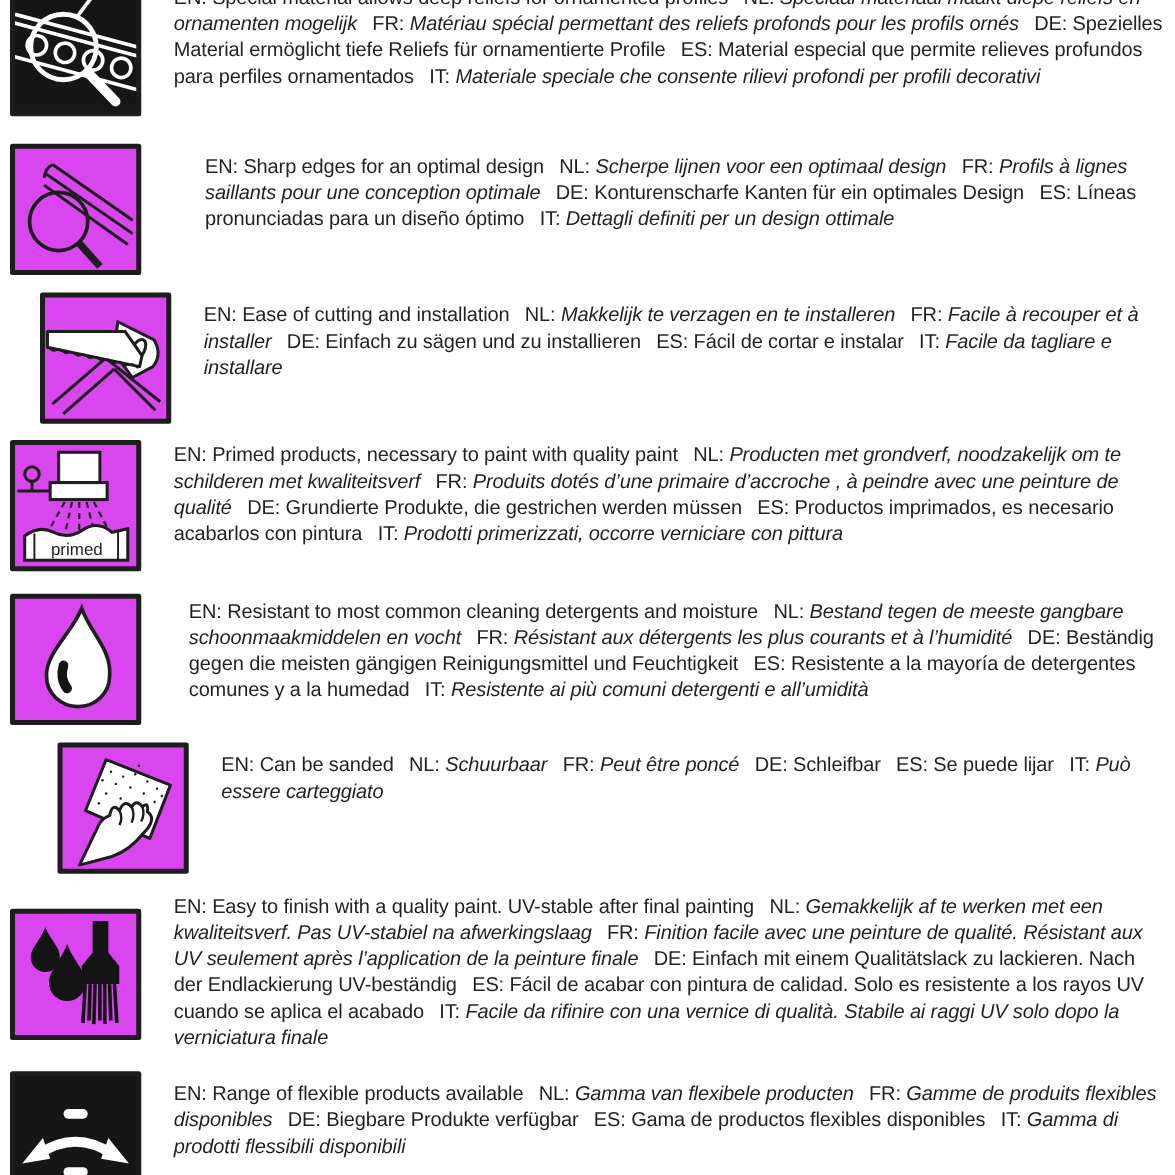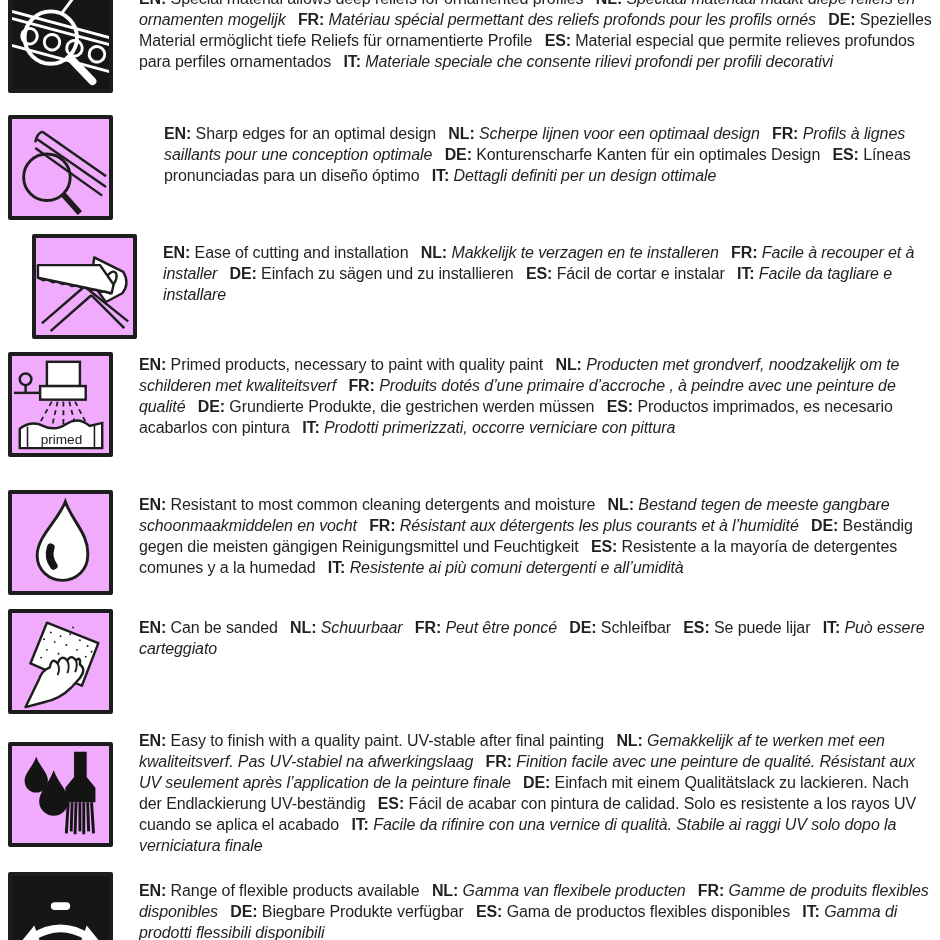--- a/index.html
+++ b/index.html
@@ -19,42 +19,42 @@
   .row {
     display: flex;
     align-items: flex-start;
     padding-left: 8px;
   }
   .icon-box {
     width: 97px; height: 97px;
     border: 4px solid #1d1d1d;
     border-radius: 2px;
     flex: none;
-    background: #f0abfc;
+    background: #d946ef;
     box-sizing: content-box;
   }
   .icon-box.dark { background: #161616; }
   .icon-box svg { width: 100%; height: 100%; display: block; }
   .text {
     flex: 1;
     margin: 0 6px 0 26px;
     font-size: 16px;
     line-height: 21px;
     letter-spacing: -0.1px;
   }
-  .lang { font-weight: 700; font-style: normal; text-align: center; }
+  .lang { font-weight: 400; font-style: normal; text-align: center; }
   .val.italic { font-style: italic; }
 
   
   .row-1 { margin-top: -12px; }
   .row-2 { margin-top: 22px; gap: 25px; }  .row-2 .text { padding-top: 8px; }
   .row-3 { margin-top: 14px; padding-left: 32px; }  .row-3 .text { padding-top: 8px; }
   .row-4 { margin-top: 13px; }  .row-4 .text { padding-top: 2px; }
-  .row-5 { margin-top: 33px; }  .row-5 .text { padding-top: 4px; }
-  .row-6 { margin-top: 14px; }  .row-6 .text { padding-top: 8px; }
+  .row-5 { margin-top: 18px; gap: 12px; }  .row-5 .text { padding-top: 4px; }
+  .row-6 { margin-top: 14px; margin-left: 38px; }  .row-6 .text { padding-top: 8px; }
   .row-7 { margin-top: 16px; }  .row-7 .icon-box { margin-top: 12px; }
   .row-8 { margin-top: 16px; }  .row-8 .text { padding-top: 8px; }
 </style>
 </head>
 <body>
 
 <div class="sheet">
 
   <div id="rows">
     <div class="row row-1">

